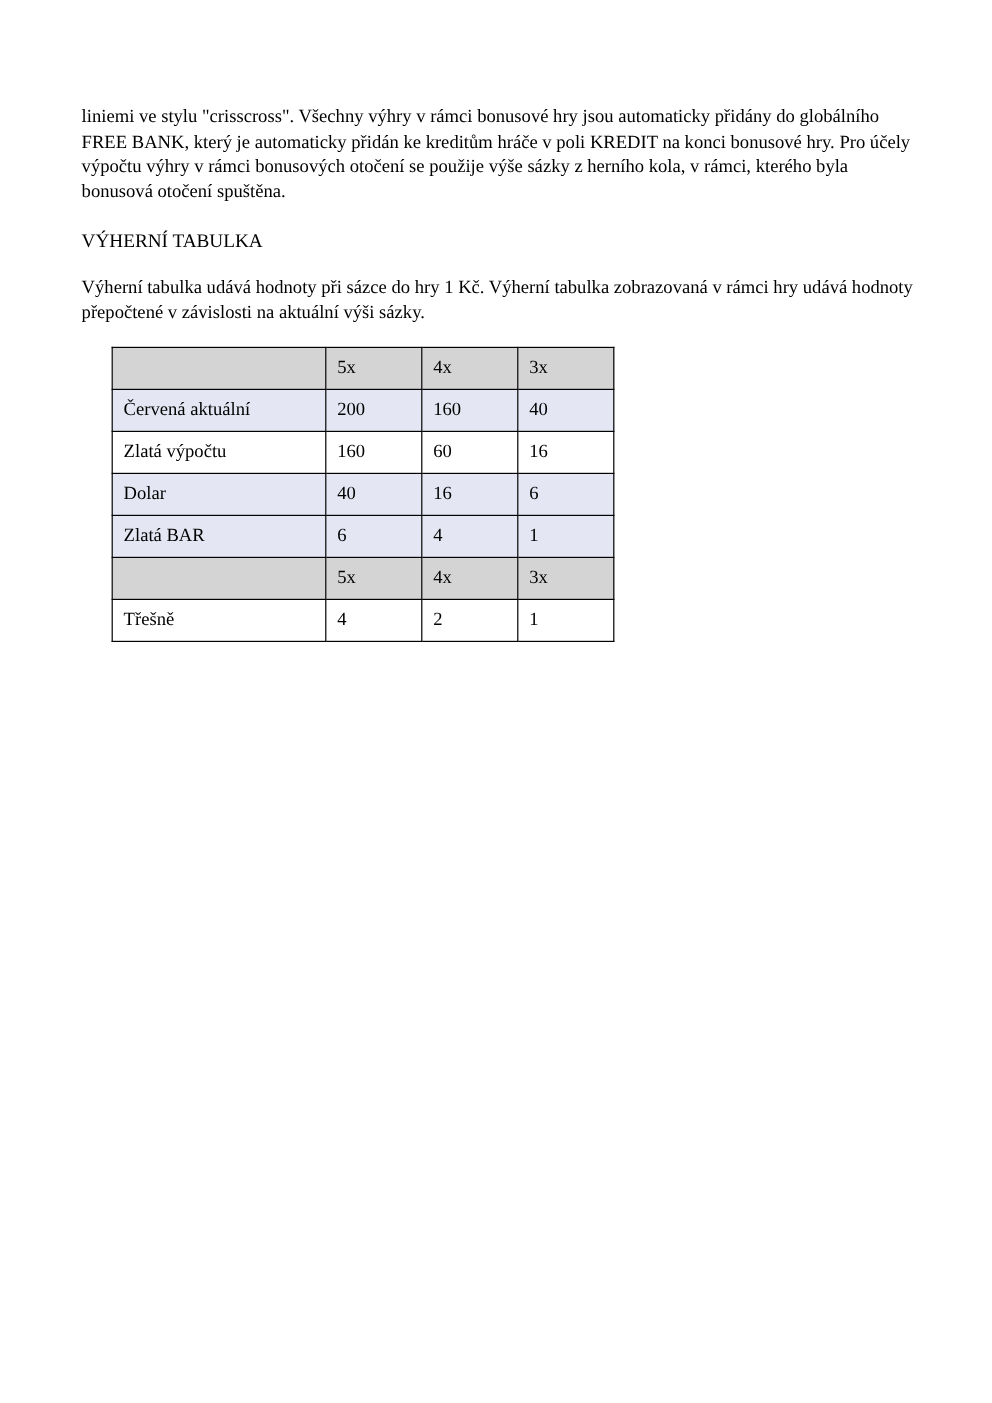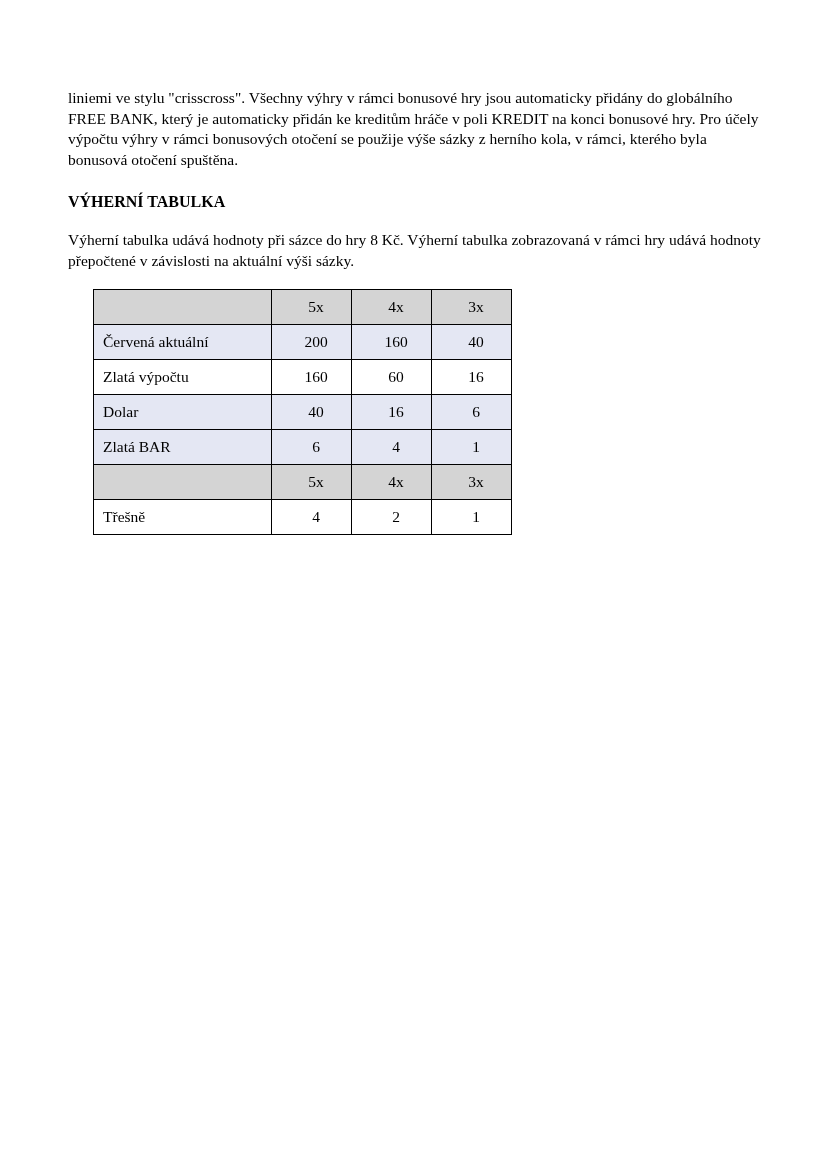--- a/index.html
+++ b/index.html
@@ -23,55 +23,55 @@
     width: 696px;
   }
   .body-text {
     font-size: 15.5px;
     line-height: 20.5px;
     margin: 0;
     text-align: left;
   }
   .heading {
     font-size: 16px;
-    font-weight: bold;
+    font-weight: normal;
     margin: 23px 0 19px 0;
   }
   .para2 {
     margin: 0 0 18px 0;
   }
   table.paytable {
     border-collapse: collapse;
     margin-left: 25px;
     margin-top: 18px;
   }
   table.paytable td {
     border: 1px solid #000000;
     font-size: 15.5px;
     height: 34px;
     padding: 0 0 0 9px;
     vertical-align: middle;
   }
   td.c-name  { width: 168px; }
-  td.c-num   { width: 70px; text-align: center; }
+  td.c-num   { width: 70px; }
   tr.row-header td { background: #d4d4d4; }
   tr.row-blue td   { background: #e4e7f3; }
   tr.row-white td  { background: #ffffff; }
 </style>
 </head>
 <body>
 
 <div class="page">
   <div class="content">
 
     <p class="body-text">liniemi ve stylu "crisscross". Všechny výhry v rámci bonusové hry jsou automaticky přidány do globálního FREE BANK, který je automaticky přidán ke kreditům hráče v poli KREDIT na konci bonusové hry. Pro účely výpočtu výhry v rámci bonusových otočení se použije výše sázky z herního kola, v rámci, kterého byla bonusová otočení spuštěna.</p>
 
     <h2 class="heading">VÝHERNÍ TABULKA</h2>
 
-    <p class="body-text para2">Výherní tabulka udává hodnoty při sázce do hry 8 Kč. Výherní tabulka zobrazovaná v rámci hry udává hodnoty přepočtené v závislosti na aktuální výši sázky.</p>
+    <p class="body-text para2">Výherní tabulka udává hodnoty při sázce do hry 1 Kč. Výherní tabulka zobrazovaná v rámci hry udává hodnoty přepočtené v závislosti na aktuální výši sázky.</p>
 
     <table class="paytable">
       <tbody>
           <tr class="row-header">
         <td class="c-name"></td>
         <td class="c-num">5x</td>
         <td class="c-num">4x</td>
         <td class="c-num">3x</td>
       </tr>
       <tr class="row-blue">

